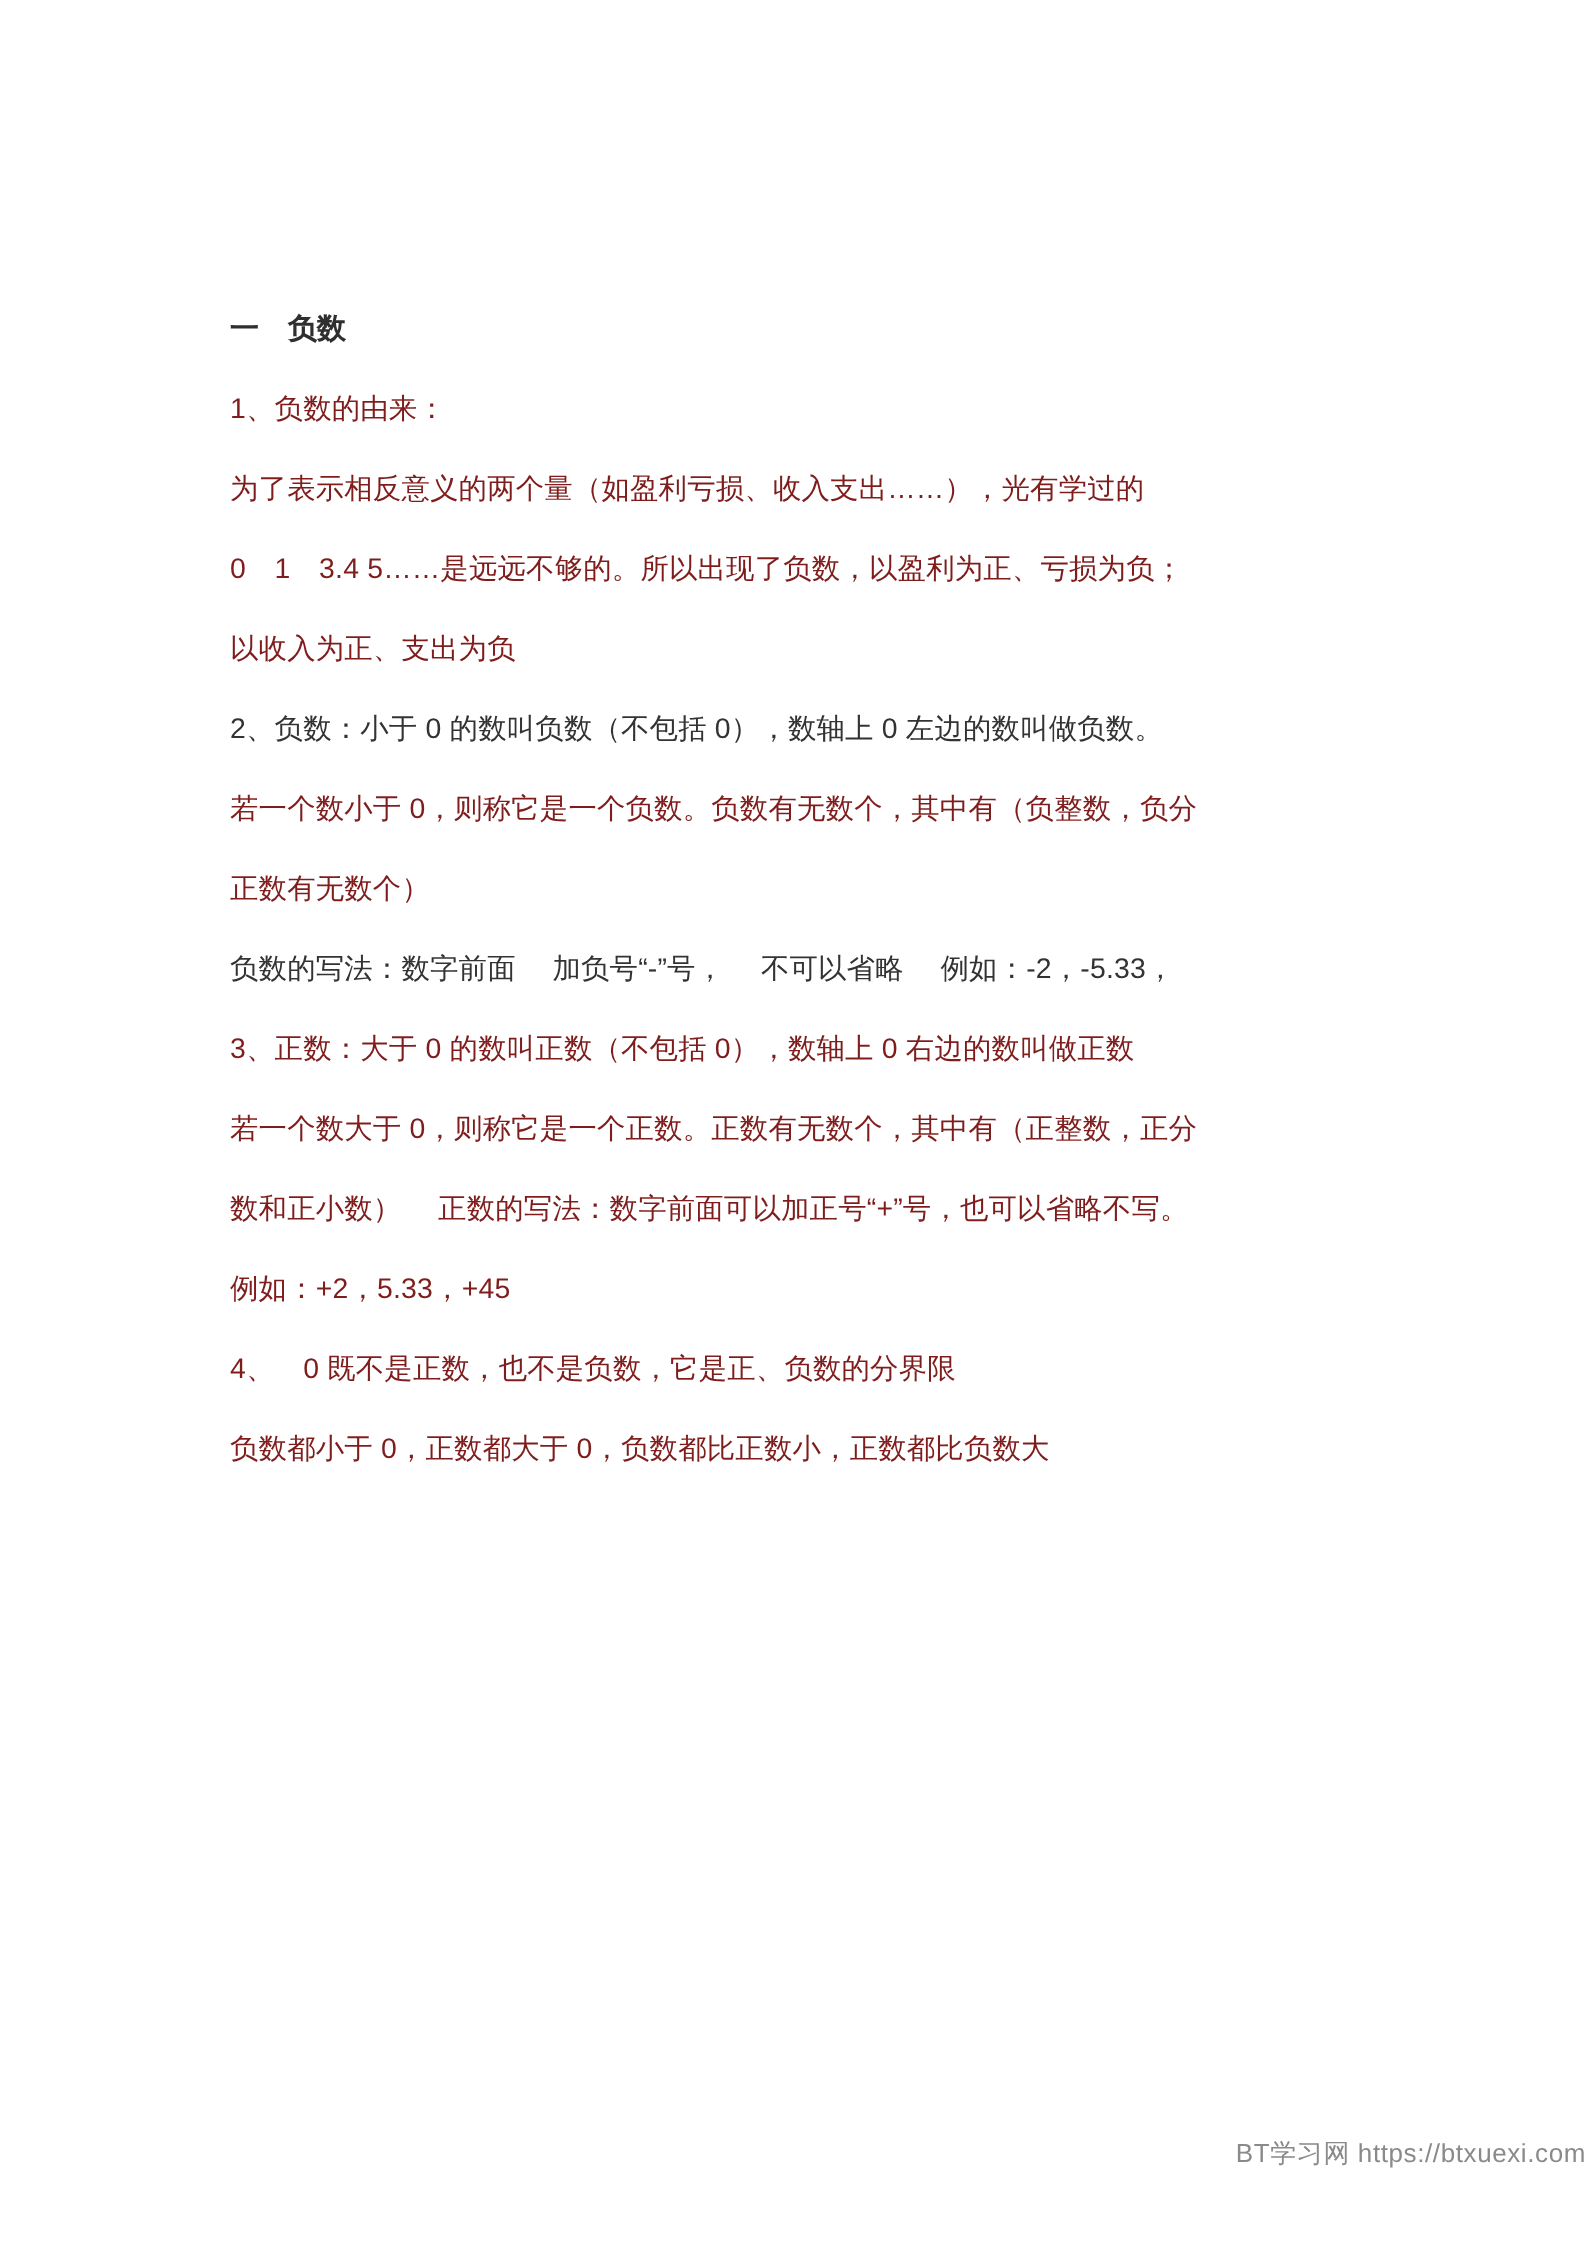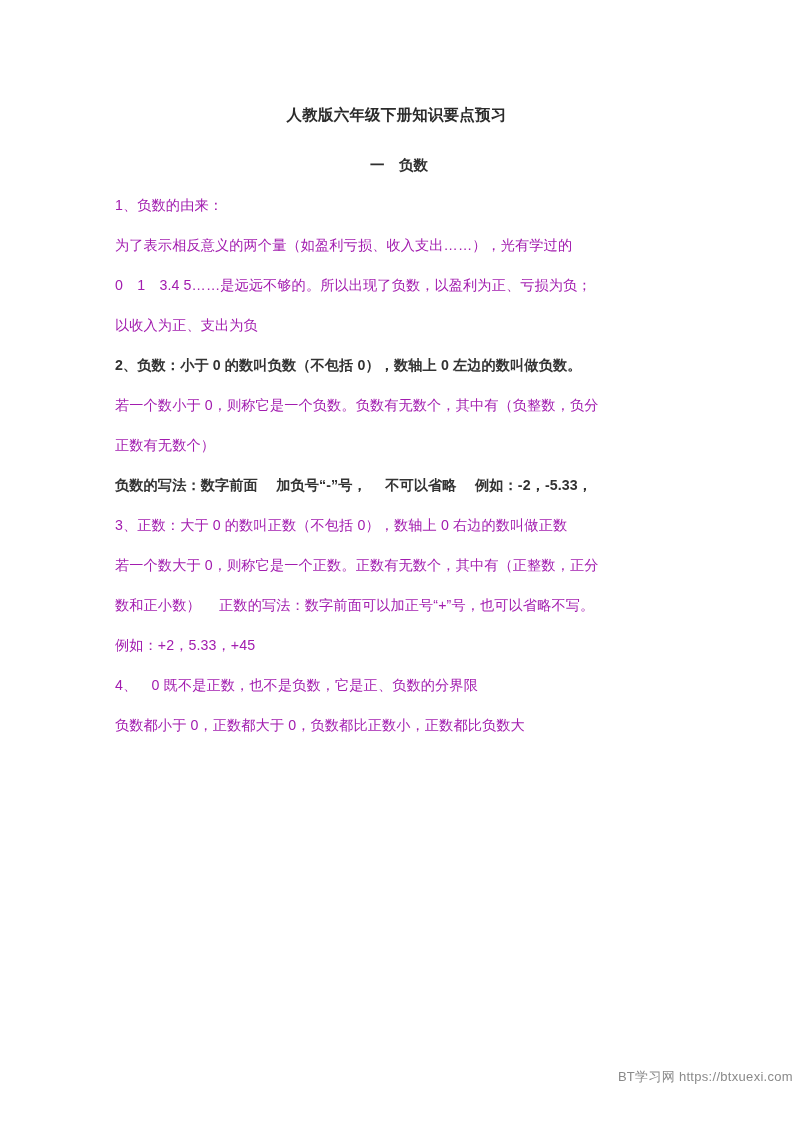--- a/index.html
+++ b/index.html
@@ -45,54 +45,52 @@
     width: 568px;
   }
 
   .section-heading {
     font-size: 14.5px;
     font-weight: bold;
     color: #2f2f2f;
     line-height: 40px;
     height: 40px;
     white-space: pre;
-    text-align: center;
   }
 
   .line {
     font-size: 14.2px;
     line-height: 40px;
     height: 40px;
-    color: #a21caf;
+    color: #7f1d1d;
     white-space: pre;
     letter-spacing: 0.1px;
   }
 
   .line.semi {
-    font-weight: bold;
+    font-weight: normal;
     color: #333333;
   }
 
   .footer {
     position: absolute;
     left: 0;
     top: 1068px;
     width: 793px;
     text-align: right;
     font-size: 13px;
     color: #8a8a8a;
     letter-spacing: 0.3px;
   }
 </style>
 </head>
 <body>
 
 <div class="page">
 
-  <div class="doc-title">人教版六年级下册知识要点预习</div>
 
   <div class="content">
     <div class="section-heading">一　负数</div>
     <div id="lines-container">
         <div class="line">1、负数的由来：</div>
         <div class="line">为了表示相反意义的两个量（如盈利亏损、收入支出……），光有学过的</div>
         <div class="line">0　1　3.4 5……是远远不够的。所以出现了负数，以盈利为正、亏损为负；</div>
         <div class="line">以收入为正、支出为负</div>
         <div class="line semi">2、负数：小于 0 的数叫负数（不包括 0），数轴上 0 左边的数叫做负数。</div>
         <div class="line">若一个数小于 0，则称它是一个负数。负数有无数个，其中有（负整数，负分</div>

